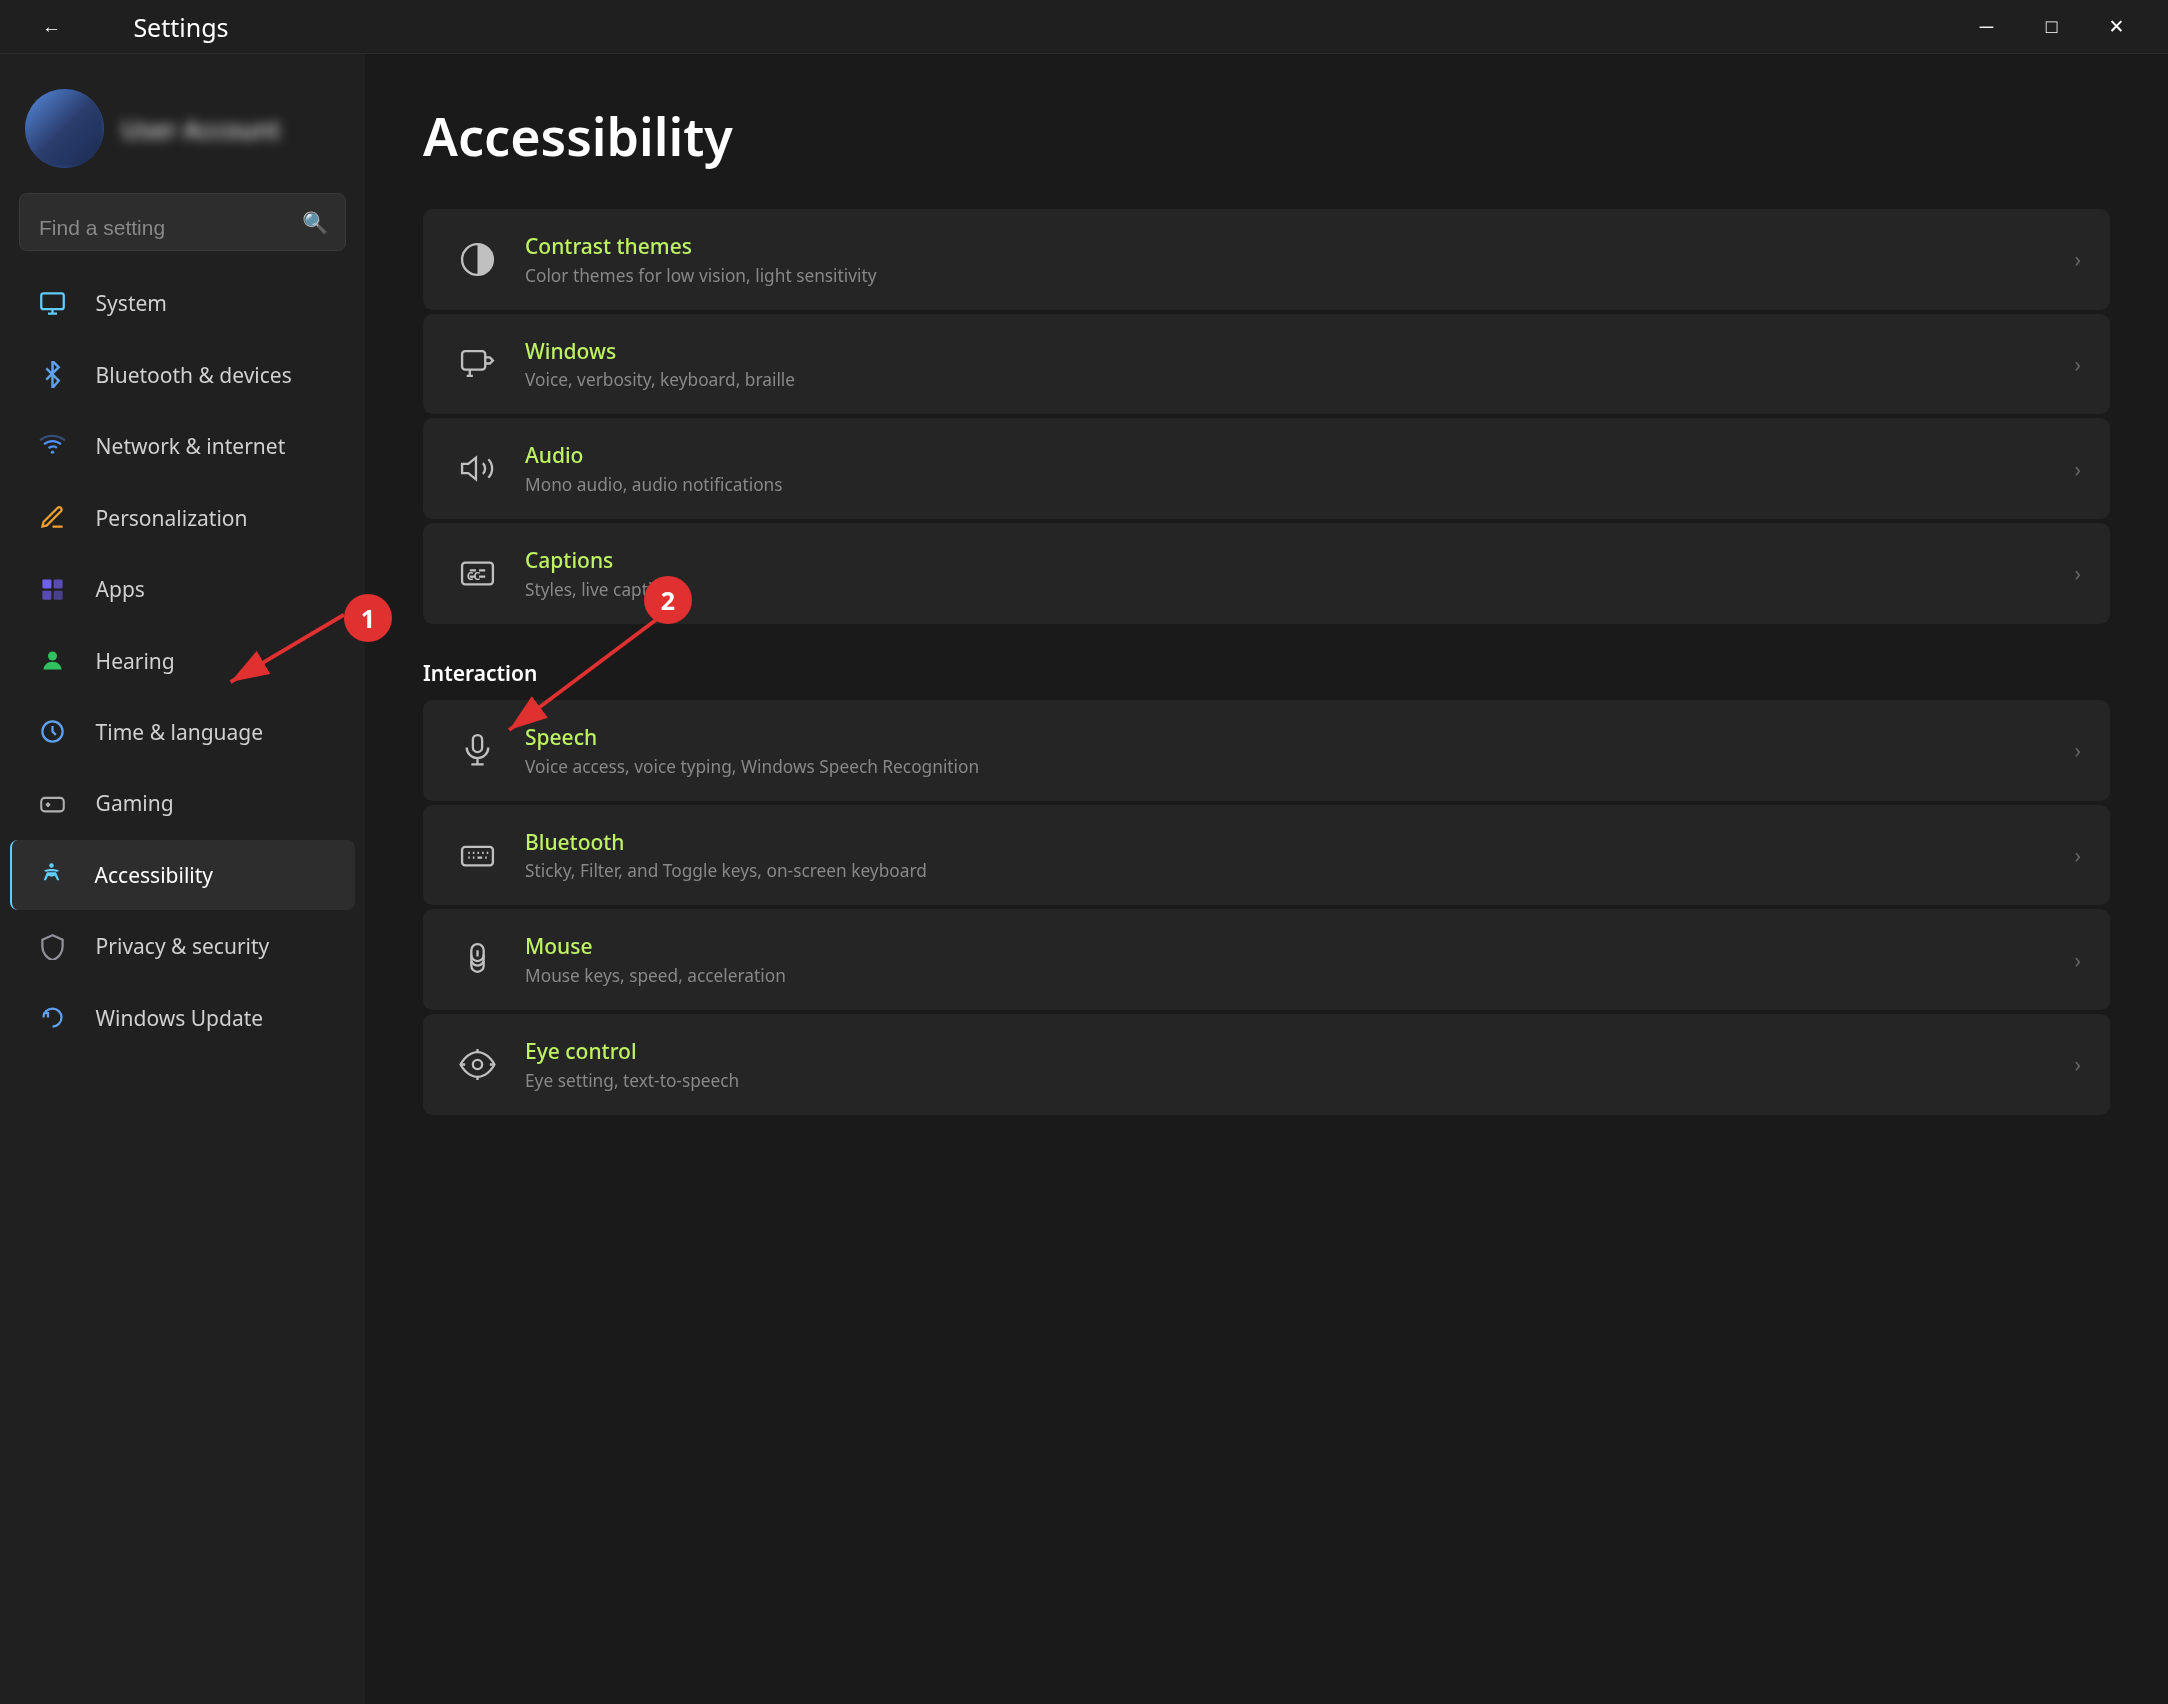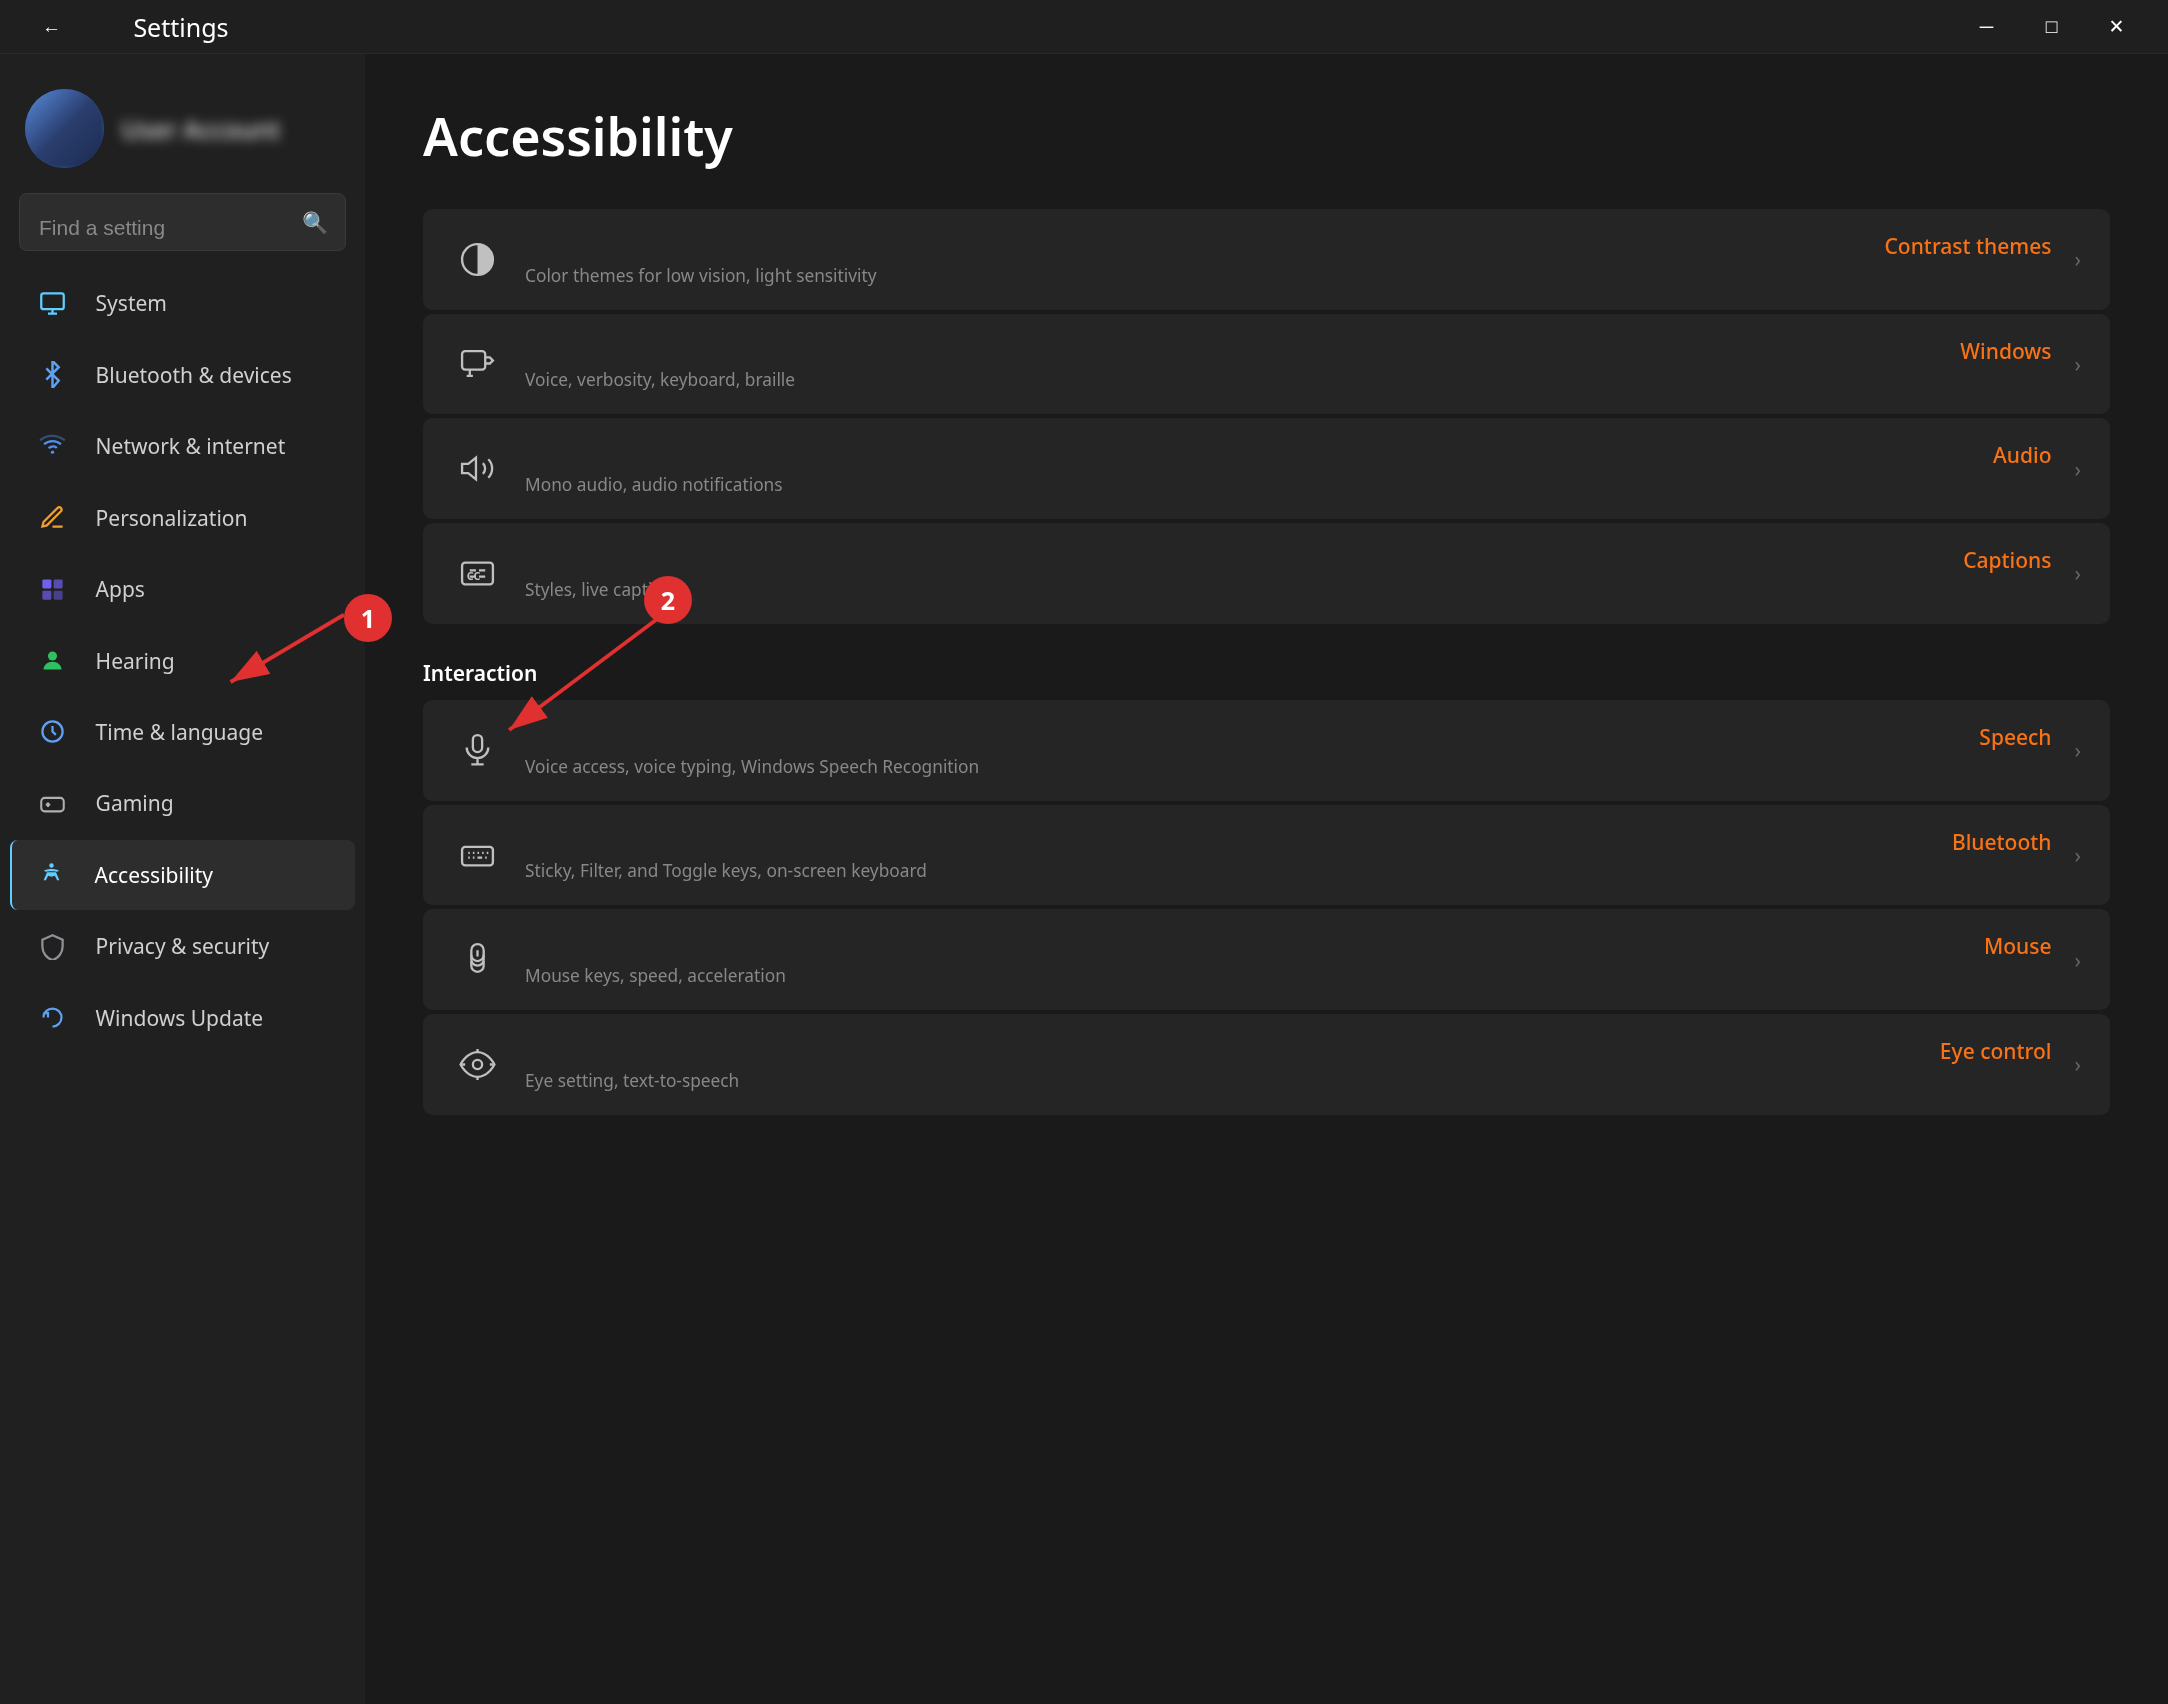--- a/index.html
+++ b/index.html
@@ -205,23 +205,22 @@
       align-items: center;
       justify-content: center;
       font-size: 29px;
       flex-shrink: 0;
       color: #c0c0c0;
     }
     .card-text { flex: 1; }
     .card-title {
       font-size: 21px;
       font-weight: 500;
-      color: #f97316;
+      color: #bef264;
       margin-bottom: 3.8px;
-      text-align: right;
     }
     .card-desc {
       font-size: 17.3px;
       color: #888;
     }
     .card-chevron {
       color: #666;
       font-size: 21px;
     }
 

